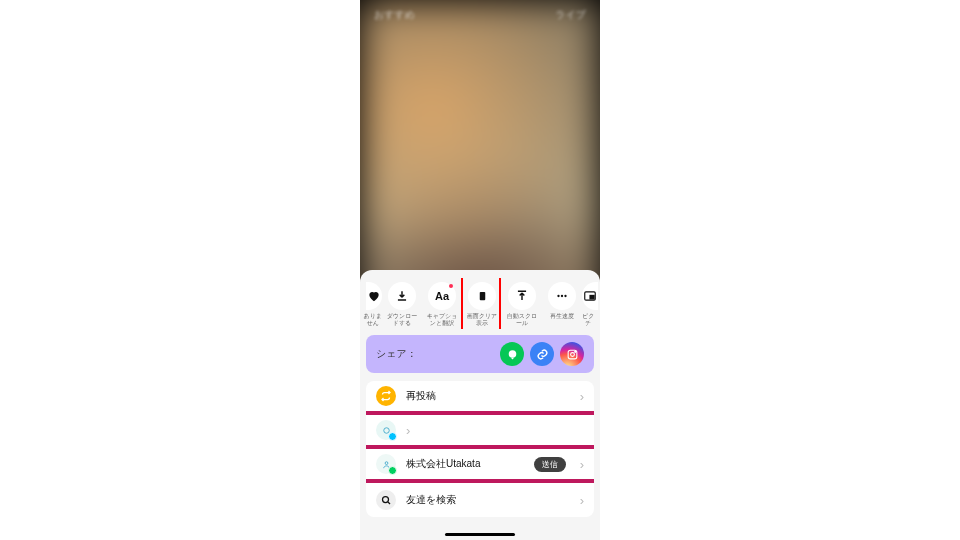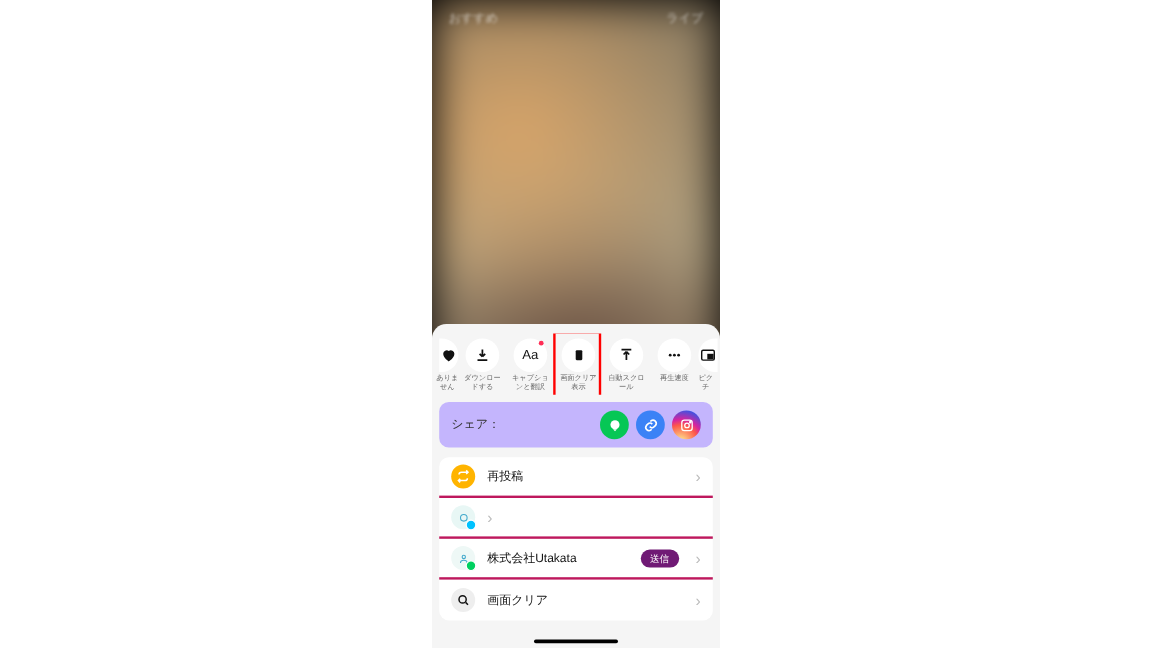--- a/index.html
+++ b/index.html
@@ -52,21 +52,21 @@
     display: flex; flex-direction: column; align-items: center;
     gap: 3px;
     position: relative;
   }
   .action-item.cut-left { flex: 0 0 22px; align-items: flex-end; }
   .action-item.cut-right { flex: 0 0 20px; align-items: flex-start; }
   .action-circle {
     width: 28px; height: 28px; border-radius: 50%;
     background: #fff;
     display: flex; align-items: center; justify-content: center;
-    font-size: 13px; font-weight: 400; color: #111;
+    font-size: 13px; font-weight: 700; color: #111;
     position: relative;
   }
   .action-item.cut-left .action-circle { width: 16px; border-radius: 0 14px 14px 0; }
   .action-item.cut-right .action-circle { width: 16px; border-radius: 14px 0 0 14px; }
   .dot-badge {
     position: absolute; top: 2px; right: 3px;
     width: 4px; height: 4px; border-radius: 50%;
     background: #ff2d55;
   }
   .action-label {
@@ -105,21 +105,21 @@
     margin: 8px 6px 0 6px;
     background: #fff;
     border-radius: 8px;
     display: flex; flex-direction: column;
   }
   .menu-item {
     display: flex; align-items: center;
     height: 34px;
     padding: 0 10px;
     gap: 10px;
-    border-bottom: 2px solid #be185d;
+    border-bottom: 4px solid #be185d;
   }
   .menu-item:last-child { border-bottom: none; }
   .menu-icon {
     width: 20px; height: 20px; border-radius: 50%;
     display: flex; align-items: center; justify-content: center;
     flex-shrink: 0;
   }
   .mi-repost { background: #ffb400; color:#fff; }
   .mi-stories{ background: #e8f7f5; position: relative; }
   .mi-stories::after{
@@ -129,21 +129,21 @@
   }
   .mi-user   { background: #eef8f6; position: relative;}
   .mi-user::after{
     content:""; position:absolute; right:-1px; bottom:-1px;
     width:7px;height:7px;border-radius:50%;background:#00d060;
     border:1.5px solid #fff;
   }
   .mi-search { background: #eee; color:#111; }
   .menu-label { font-size: 10px; color: #111; flex: 1; }
   .badge-send {
-    background: #701a75; color: #fff;
+    background: #404040; color: #fff;
     font-size: 8px; padding: 2px 8px; border-radius: 9px;
     margin-right: 4px;
   }
   .chev { color: #bbb; font-size: 13px; font-weight: 300; }
   .home-indicator {
     position: absolute; bottom: 4px; left: 50%;
     transform: translateX(-50%);
     width: 70px; height: 3.5px; border-radius: 2px;
     background: #000;
   }
@@ -277,20 +277,20 @@
           <div class="badge-send">送信</div>
           <div class="chev">›</div>
         </div>
         <div class="menu-item">
           <div class="menu-icon mi-search">
             <svg viewBox="0 0 24 24" width="12" height="12" fill="none" stroke="#111" stroke-width="2.5">
               <circle cx="11" cy="11" r="6"></circle>
               <path d="M20 20l-4-4"></path>
             </svg>
           </div>
-          <div class="menu-label">画面クリア</div>
+          <div class="menu-label">友達を検索</div>
           <div class="chev">›</div>
         </div>
       </div>
 
     <div class="home-indicator"></div>
   </div>
 </div>
 
 </body></html>

